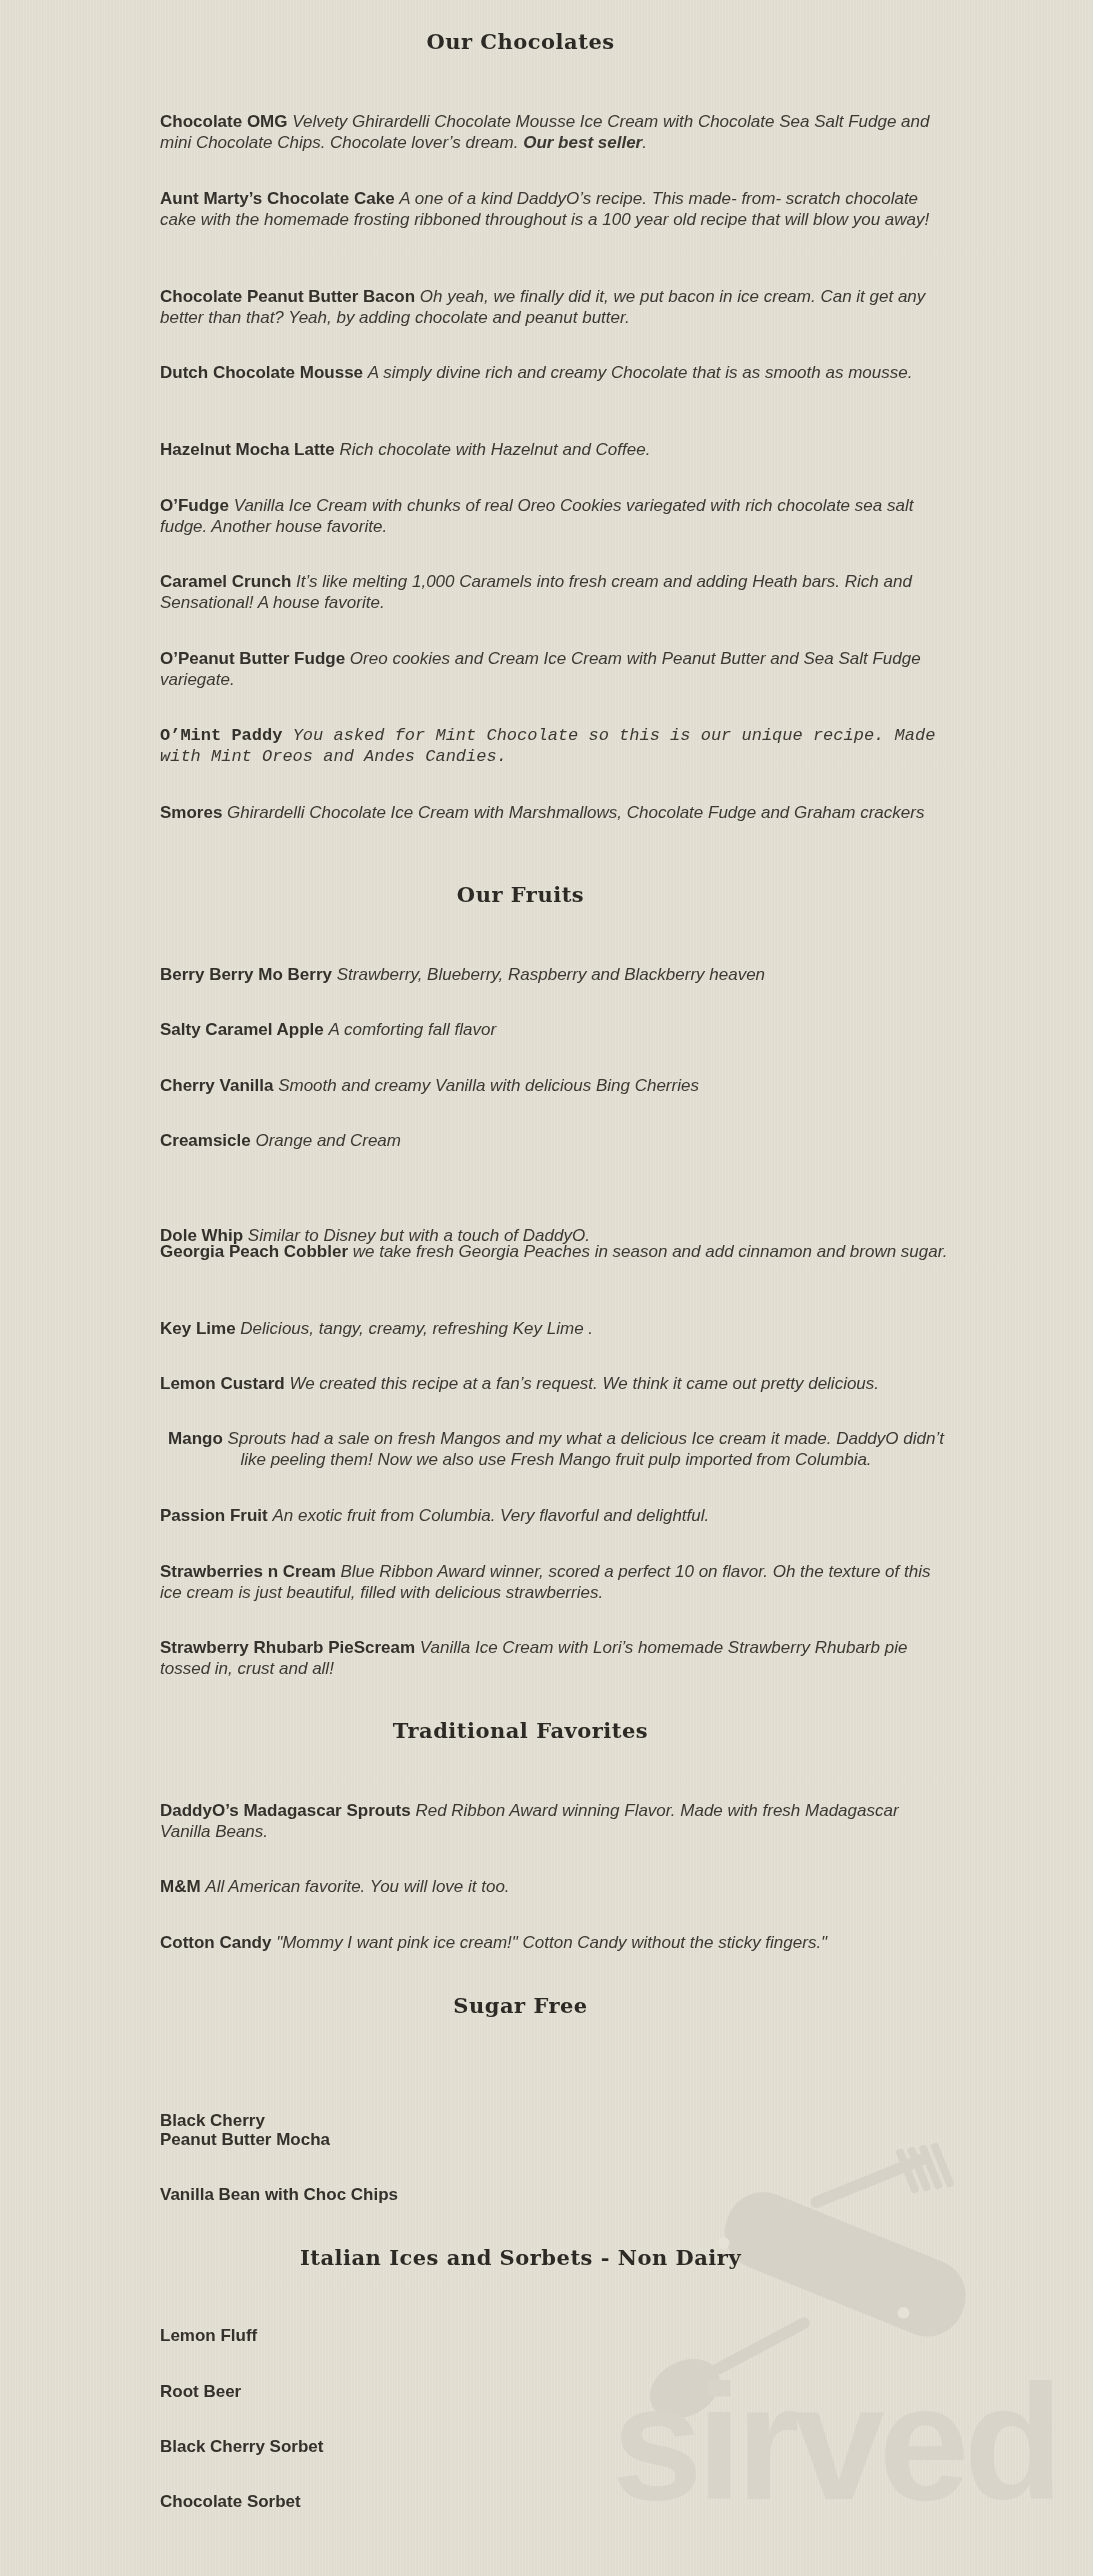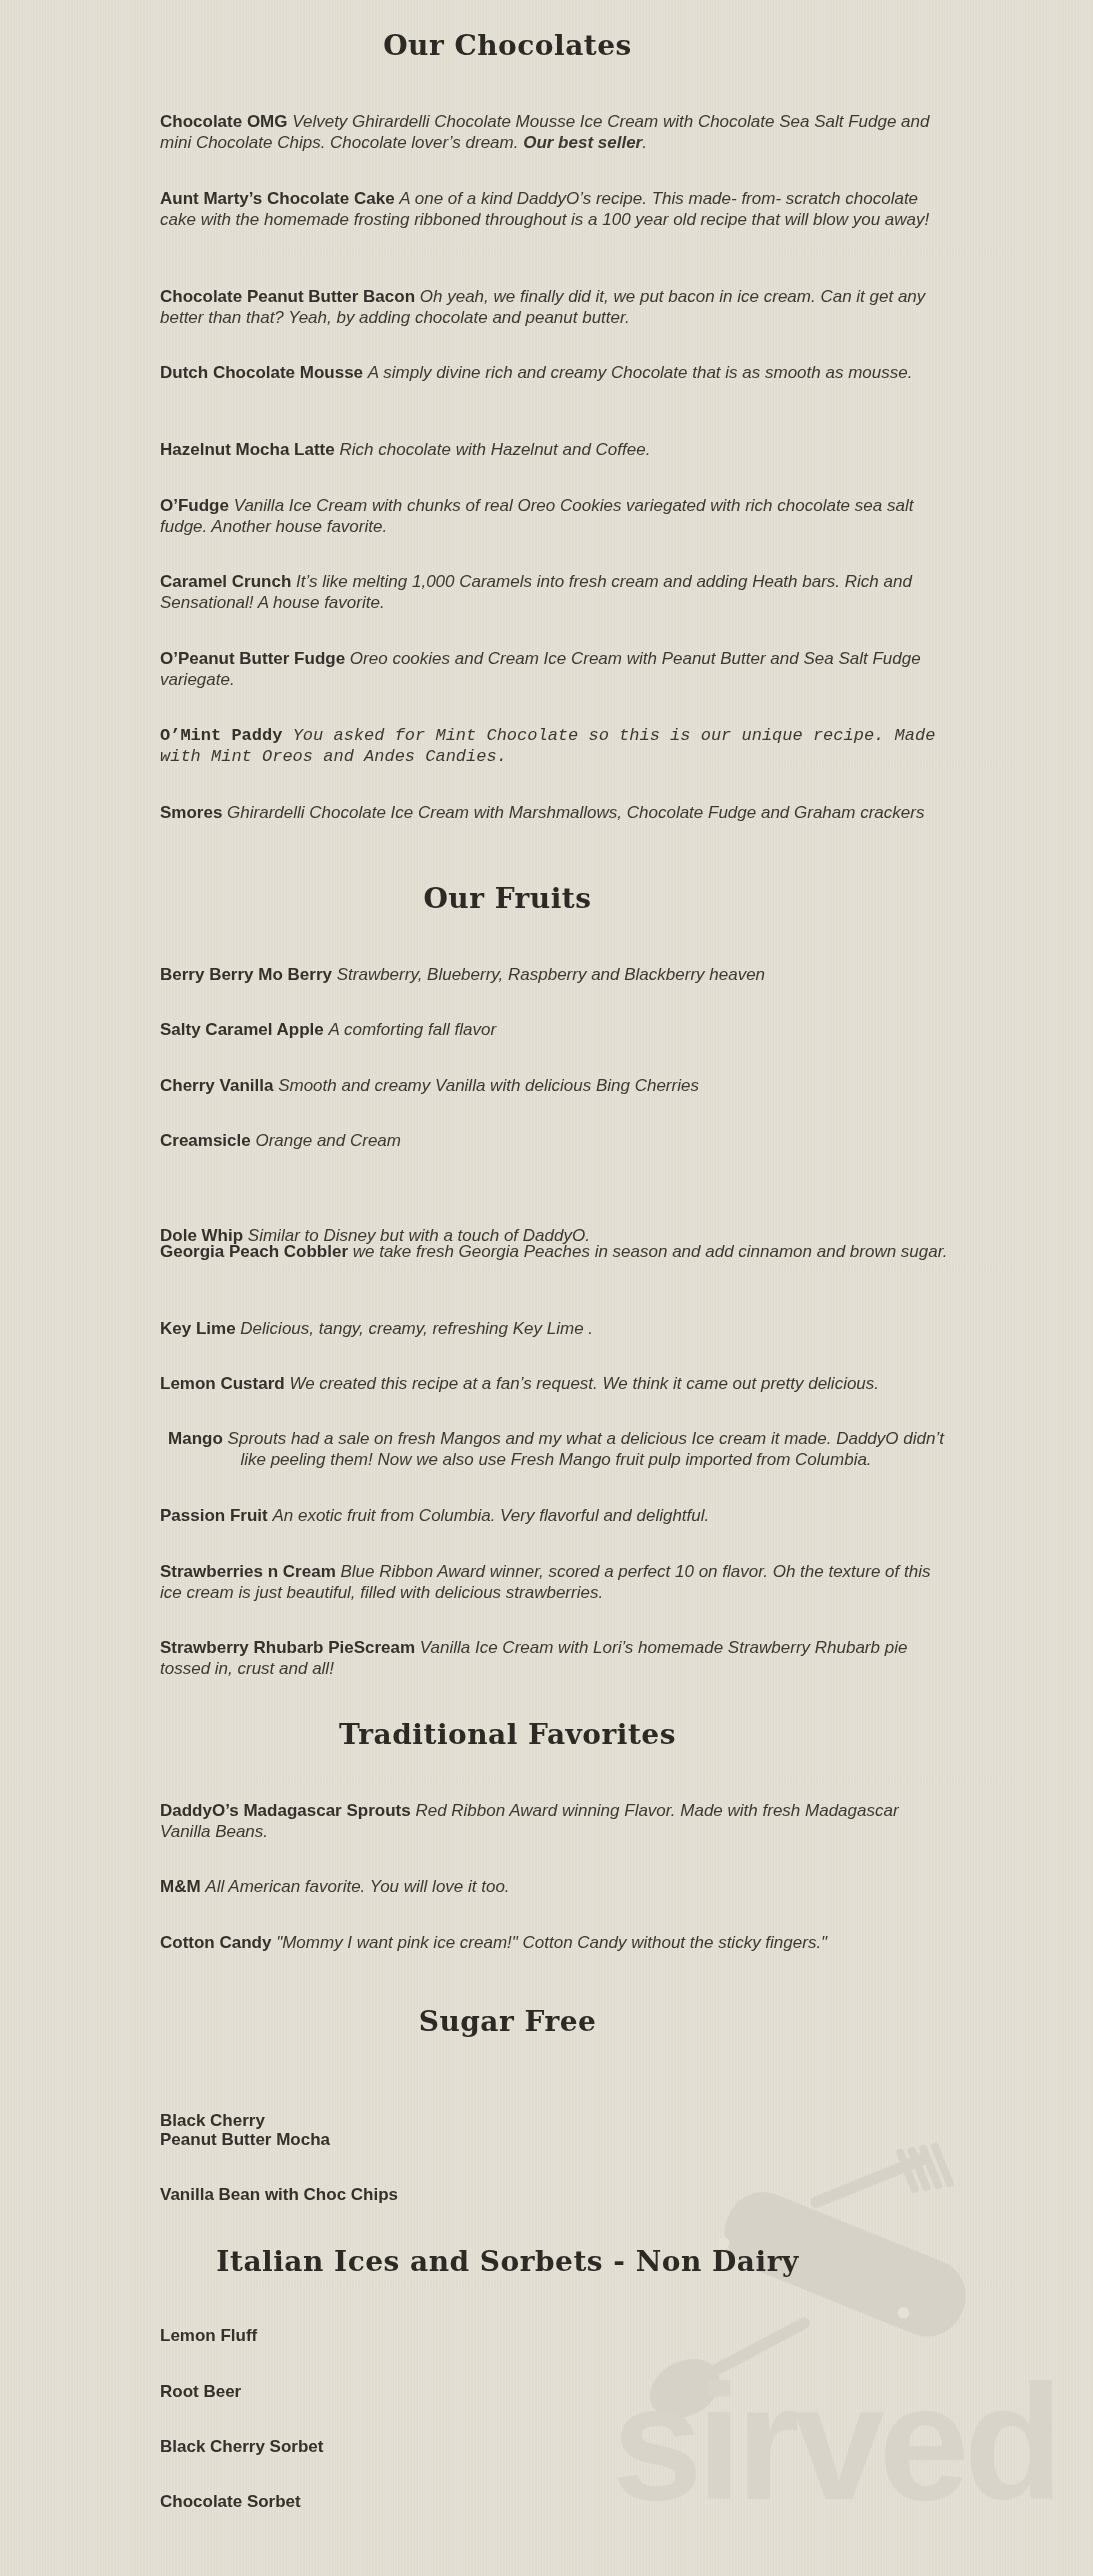--- a/index.html
+++ b/index.html
@@ -19,26 +19,26 @@
     }
     .page {
       position: relative;
       z-index: 2;
       width: 1093px;
     }
     .section-title {
       text-align: center;
       font-family: "DejaVu Serif", "Liberation Serif", serif;
       font-weight: bold;
-      font-size: 28px;
+      font-size: 21px;
       letter-spacing: 0.5px;
       color: #2d2a26;
       margin: 0;
       position: absolute;
-      left: 4px;
+      left: 17px;
       width: 1007px;
     }
     .item {
       position: absolute;
       left: 160px;
       width: 792px;
       font-size: 17px;
       line-height: 21.4px;
       color: #3a3631;
     }
@@ -225,21 +225,21 @@
   <div class="item" style="top:1876px;">
     <span class="name">M&amp;M</span>
     <span class="desc">All American favorite. You will love it too.</span>
   </div>
 
   <div class="item" style="top:1932px;">
     <span class="name">Cotton Candy</span>
     <span class="desc">"Mommy I want pink ice cream!" Cotton Candy without the sticky fingers."</span>
   </div>
 
-  <h2 class="section-title" style="top:1993px;margin-top:12px;">Sugar Free</h2>
+  <h2 class="section-title" style="top:1993px;">Sugar Free</h2>
 
   <div class="item" style="top:2074px;margin-top:36px;">
     <span class="name">Black Cherry</span>
   </div>
 
   <div class="item" style="top:2129px;">
     <span class="name">Peanut Butter Mocha</span>
   </div>
 
   <div class="item" style="top:2184px;">

